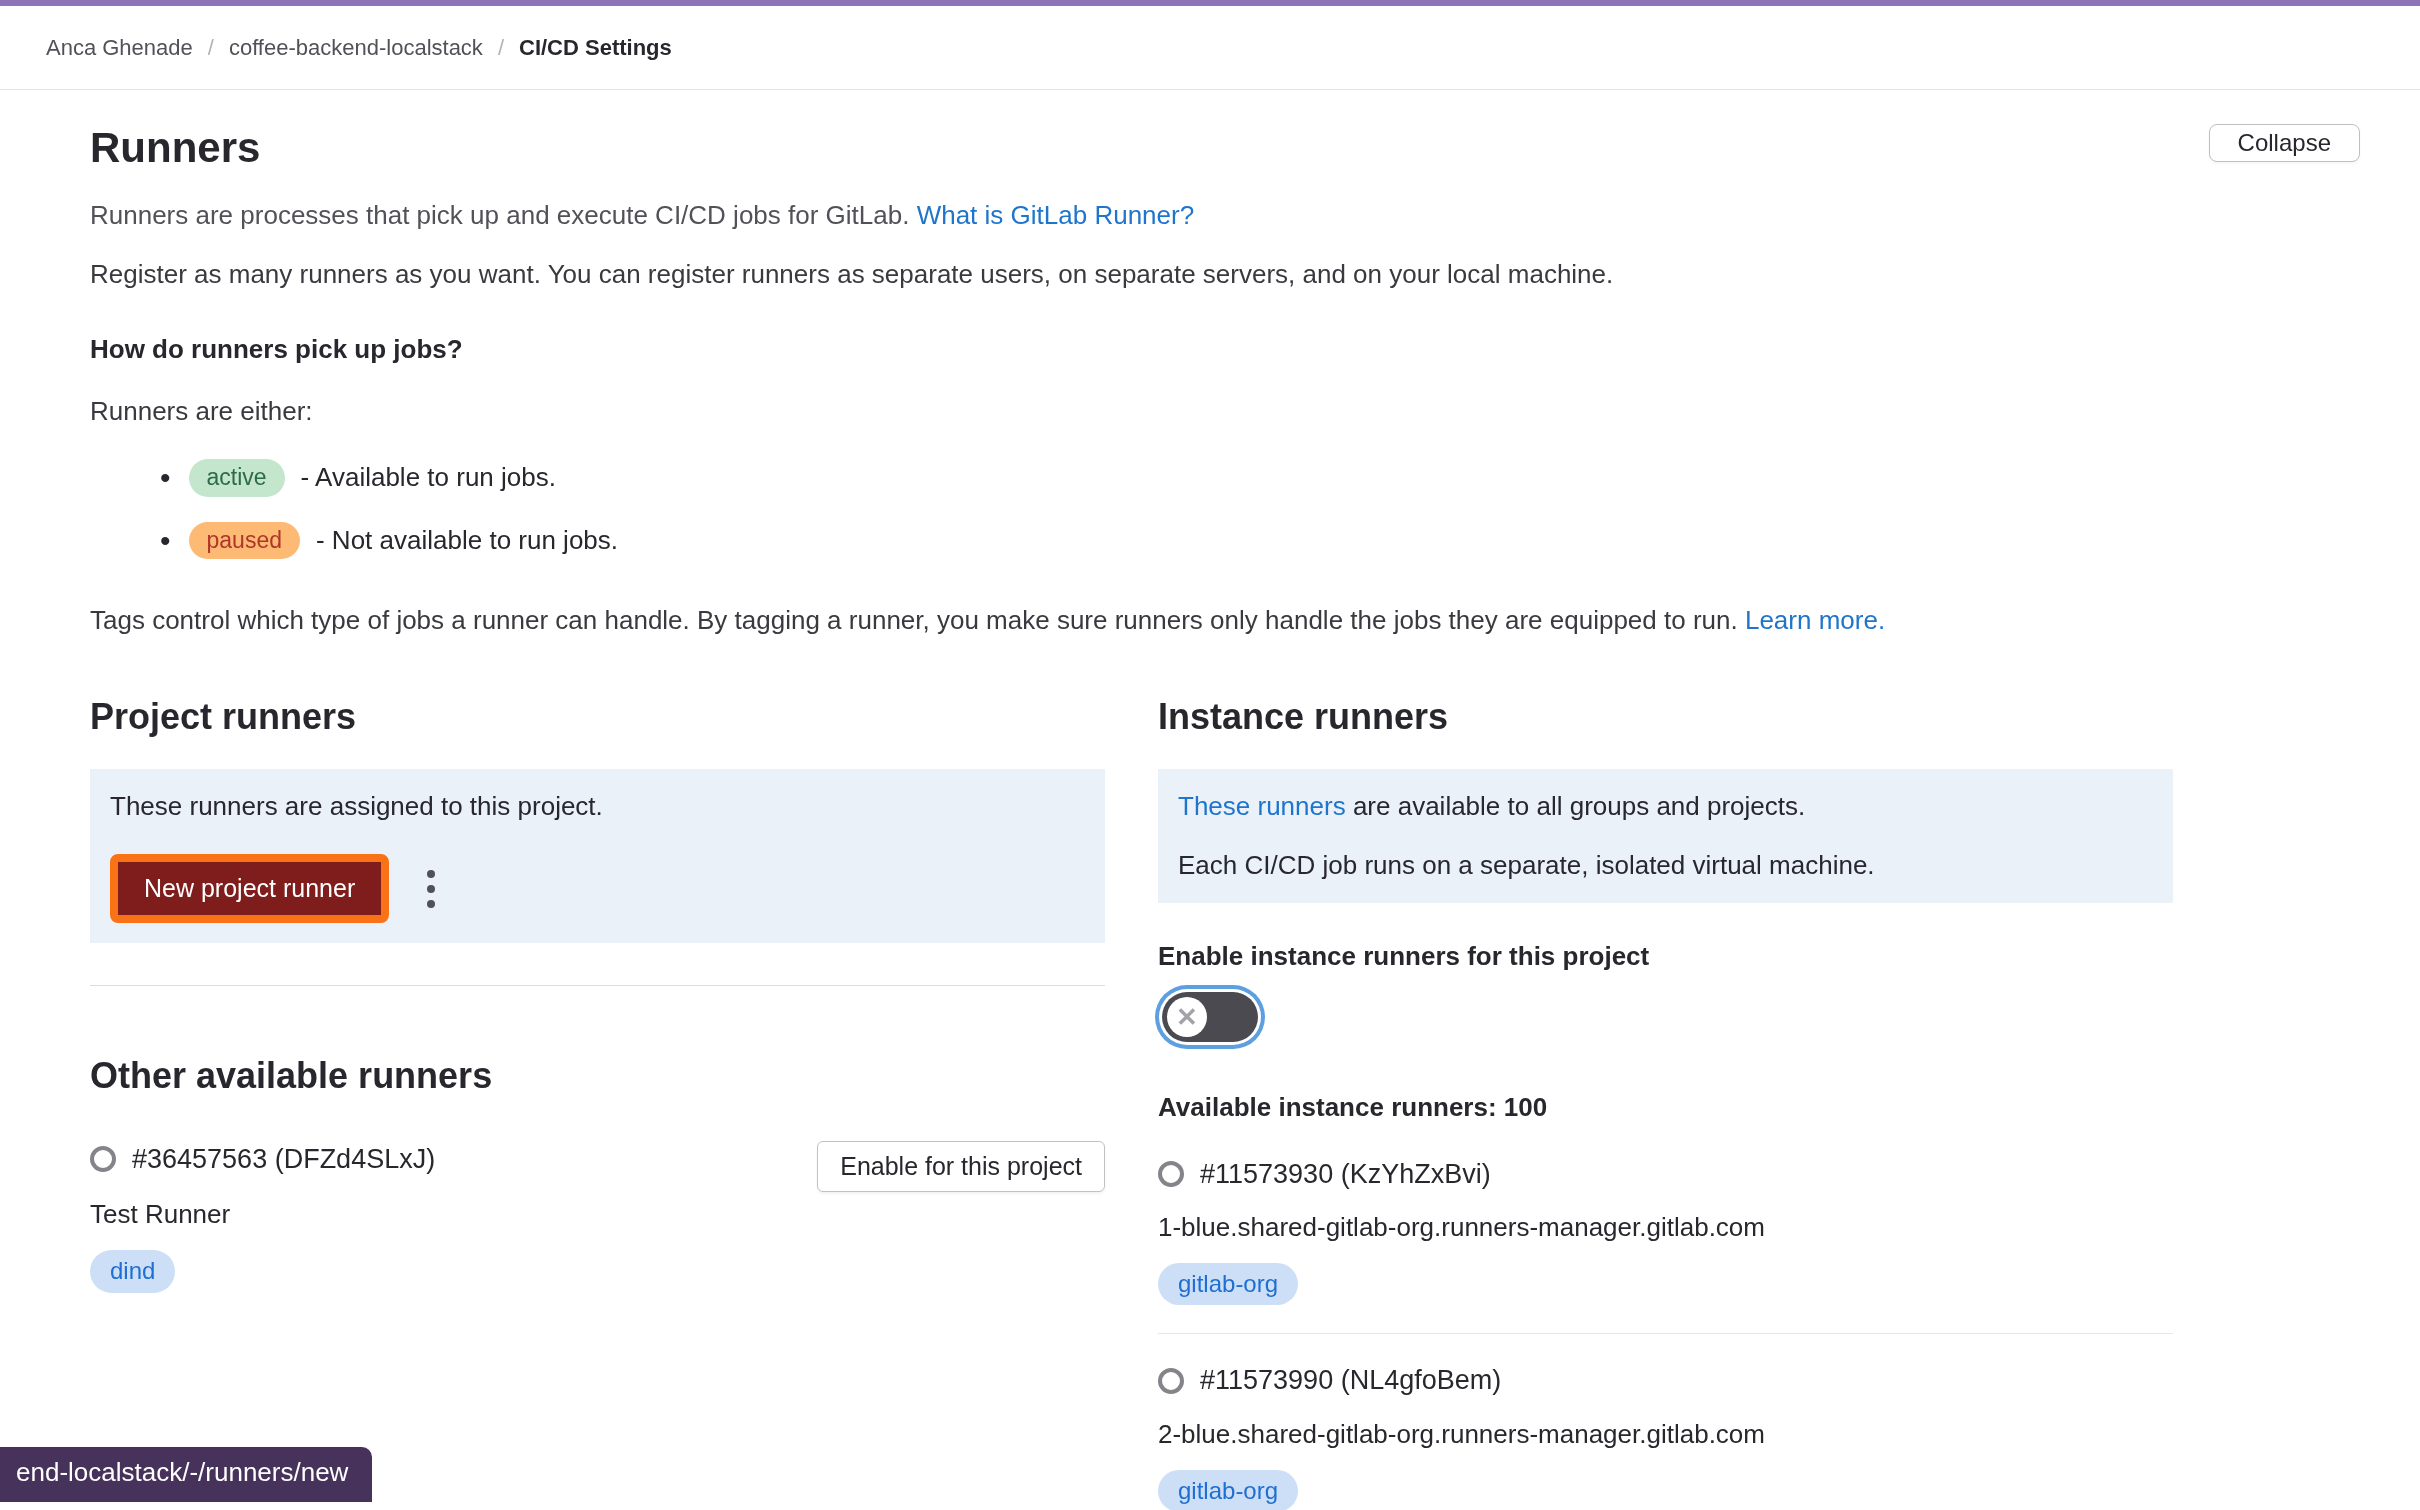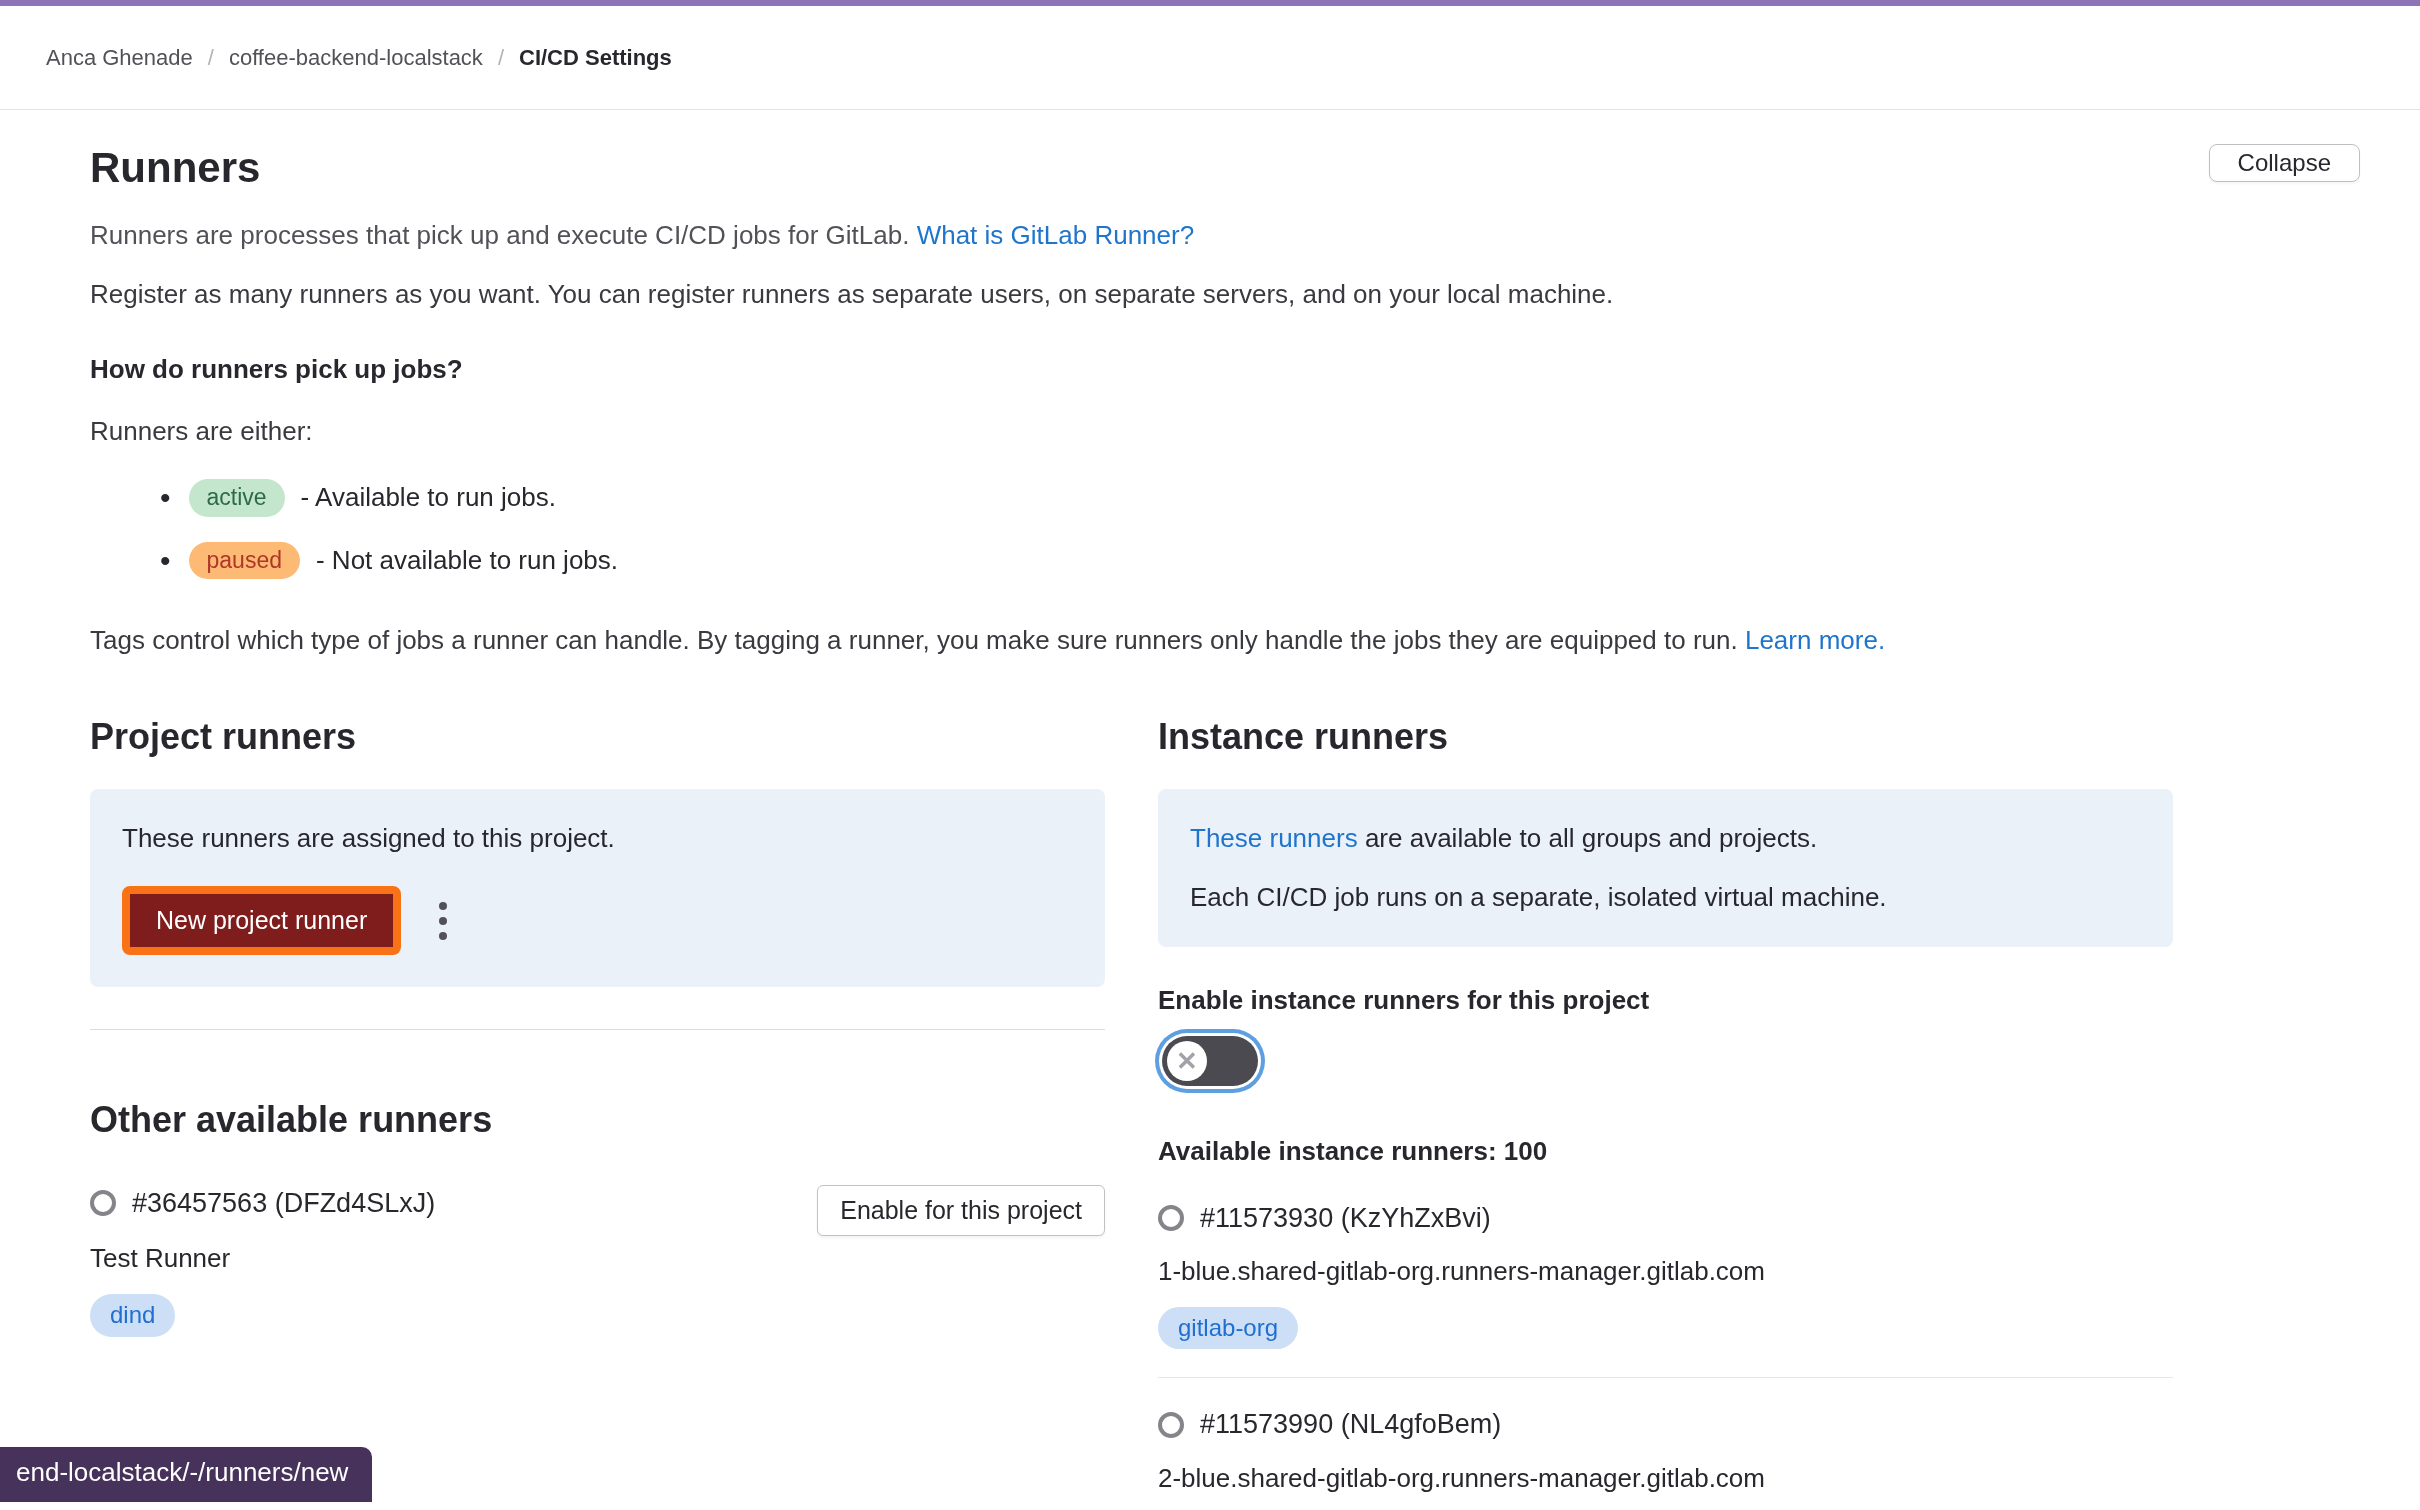--- a/index.html
+++ b/index.html
@@ -9,21 +9,21 @@
     background: #ffffff; color: #28272d;
     font-family: "Liberation Sans", sans-serif;
     font-size: 26px; line-height: 1.35;
   }
   a { text-decoration: none; }
   .link { color: #1f75cb; cursor: pointer; }
 
   
   .top-strip { height: 6px; background: #8e74b6; }
   .breadcrumb-bar {
-    height: 104px; background: #fff; border-bottom: 1px solid #e3e3e5;
+    height: 84px; background: #fff; border-bottom: 1px solid #e3e3e5;
     display: flex; align-items: center; padding: 0 46px;
   }
   .breadcrumb { display: flex; align-items: center; gap: 15px; font-size: 22px; color: #535158; }
   .crumb-link { color: #535158; }
   .crumb-sep { color: #b4b3b8; }
   .crumb-current { font-weight: 700; color: #28272d; }
 
   main { padding: 0 60px 0 90px; }
 
   .title-row { display: flex; justify-content: space-between; align-items: flex-start; margin-top: 34px; }
@@ -46,21 +46,21 @@
   ul.status-list li::before { content: "\2022"; font-size: 30px; line-height: 1; color: #28272d; margin-right: 2px; }
   .badge { display: inline-block; font-size: 23px; line-height: 1.3; padding: 4px 18px; border-radius: 999px; }
   .badge-active { background: #c3e6cd; color: #2d6a4a; }
   .badge-paused { background: #fdba74; color: #b0352a; }
 
   p.tags-line { margin: 44px 0 0; color: #3a393f; }
 
   .columns { display: grid; grid-template-columns: 1015px 1015px; column-gap: 53px; margin-top: 54px; }
   h2.section { margin: 0 0 28px; font-size: 36px; font-weight: 700; color: #28272d; }
 
-  .panel { background: #eaf1f9; border-radius: 8px; padding: 32px; }
+  .panel { background: #eaf1f9; border-radius: 0; padding: 20px; }
   .panel p { margin: 0; color: #28272d; }
   .panel p + p { margin-top: 24px; }
   .btn-row { margin-top: 30px; display: flex; align-items: center; gap: 28px; }
   .btn-primary {
     background: #7f1d1d; border: 8px solid #f97316; color: #fff;
     font-size: 25px; padding: 12px 26px; border-radius: 8px;
   }
   .kebab { background: none; border: none; display: flex; flex-direction: column; gap: 7px; padding: 8px 10px; }
   .kebab span { width: 8px; height: 8px; border-radius: 50%; background: #535158; }
 

